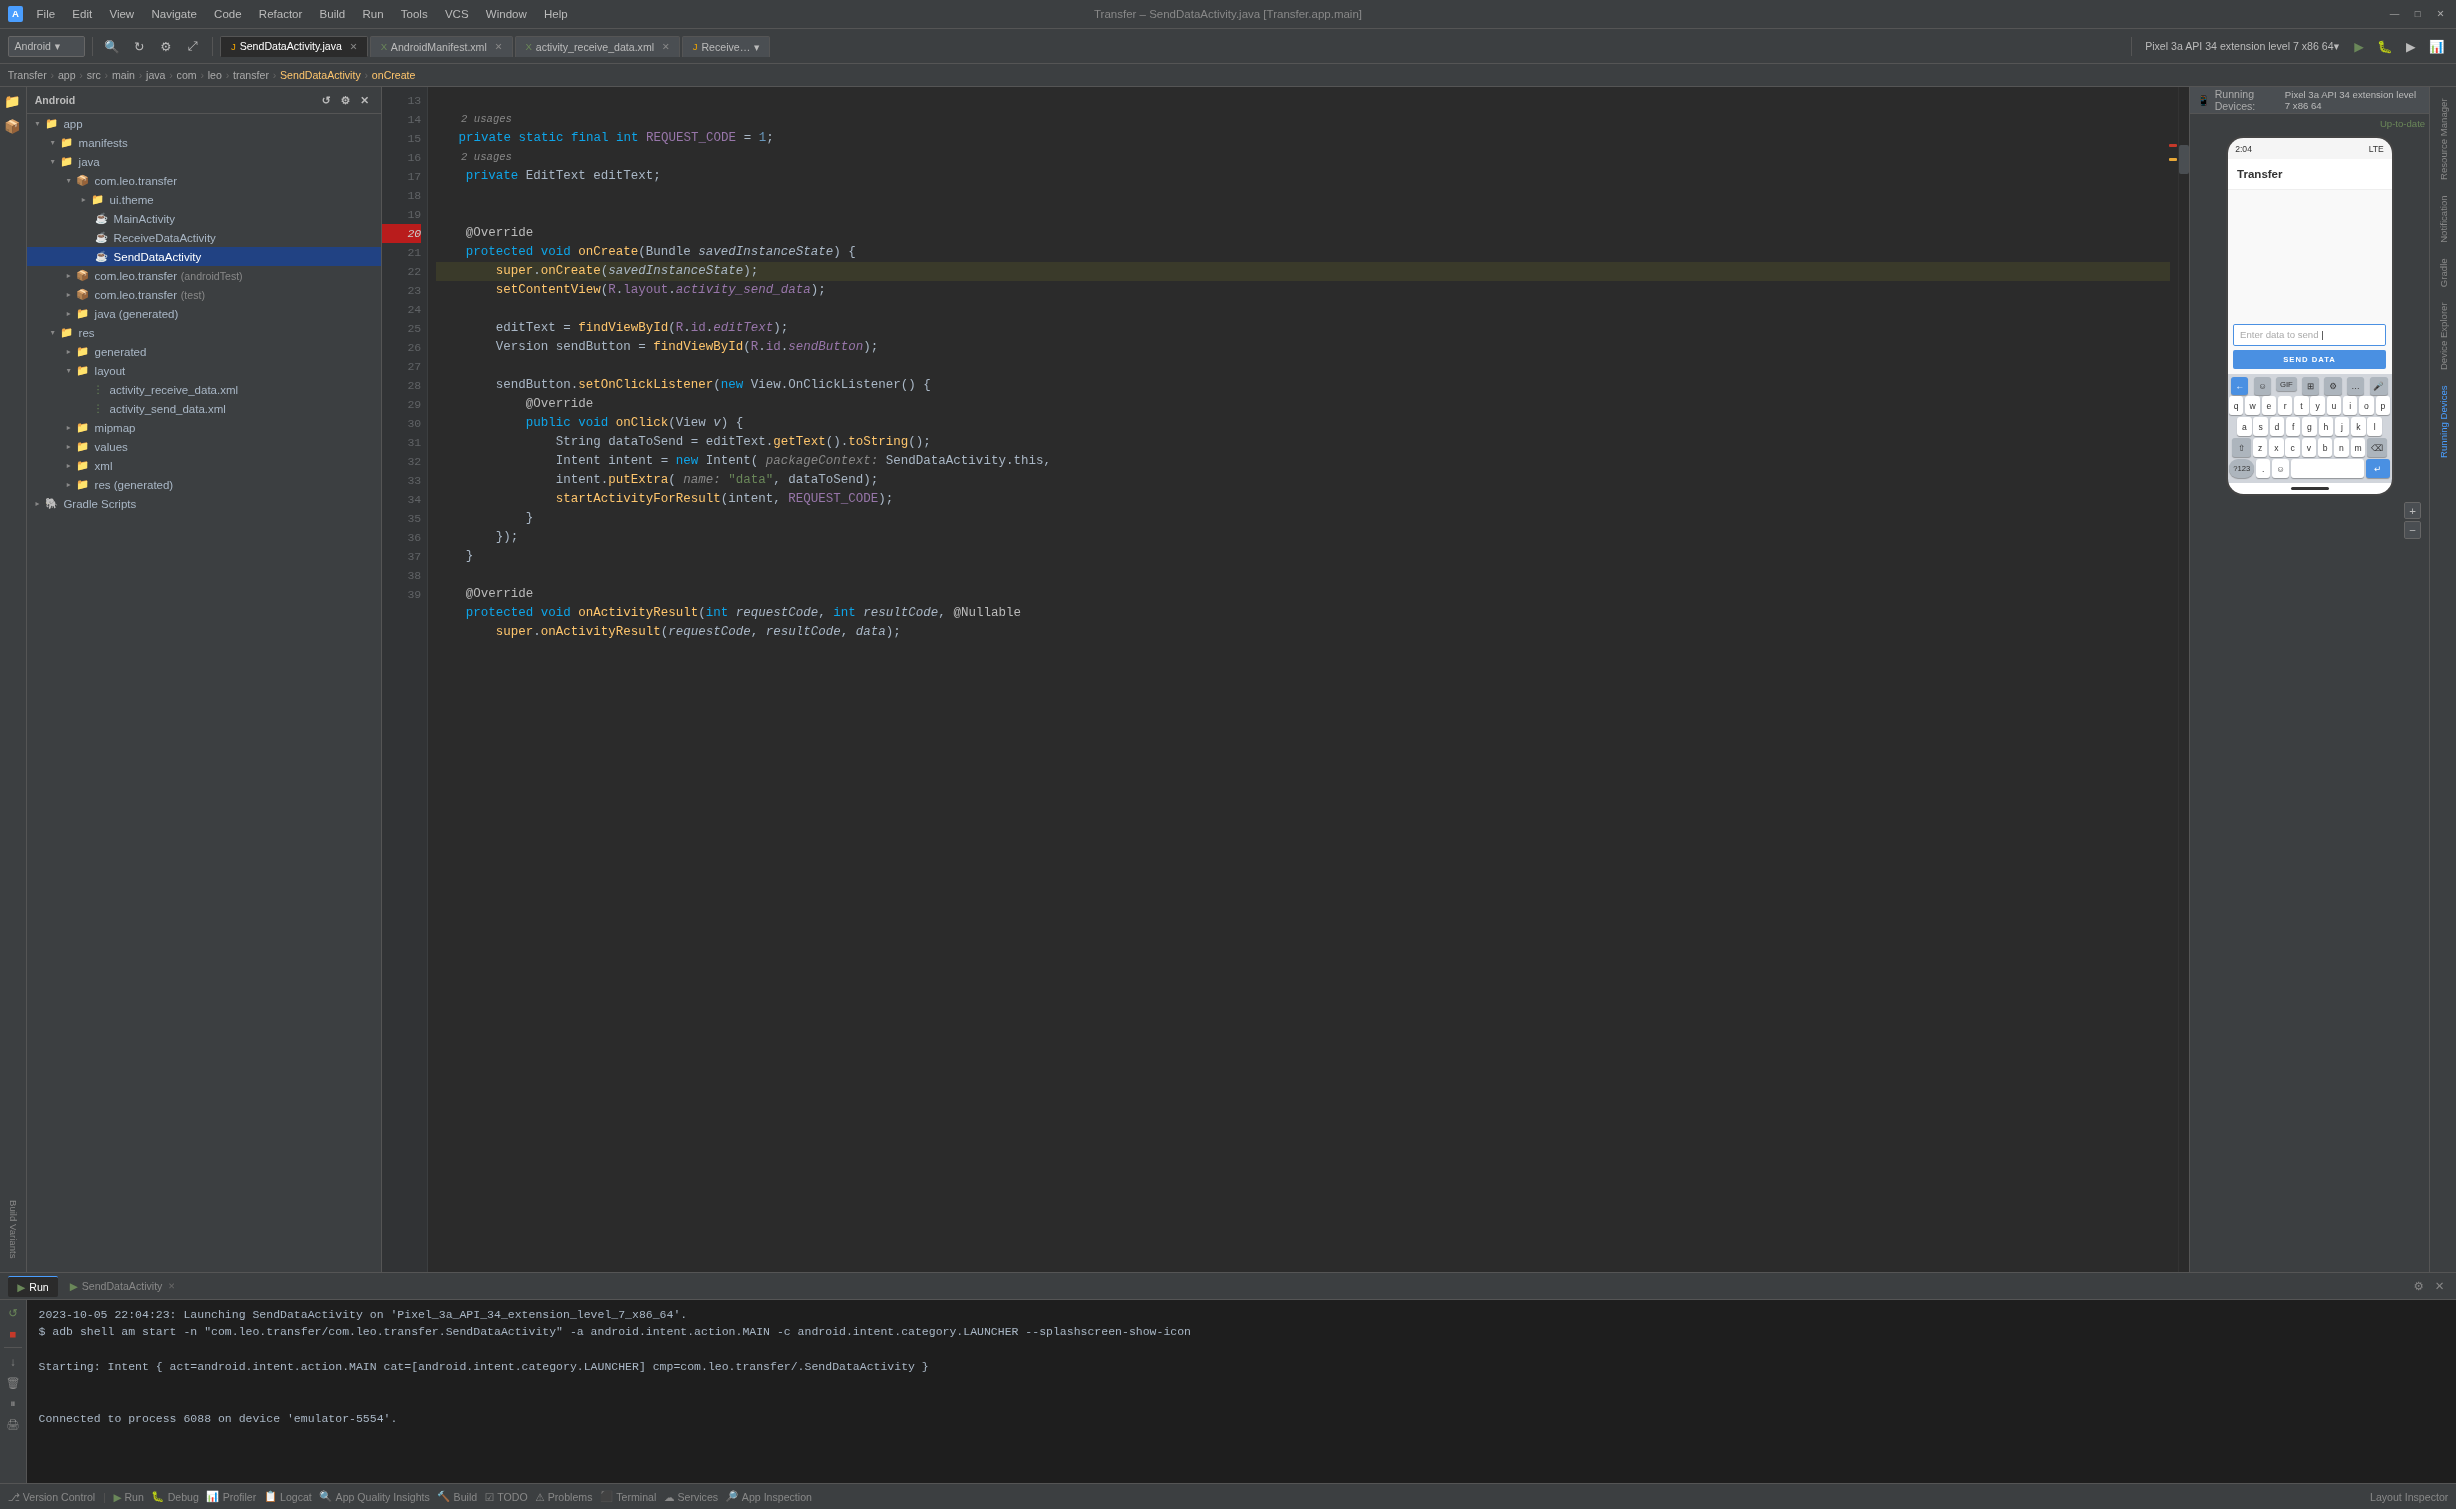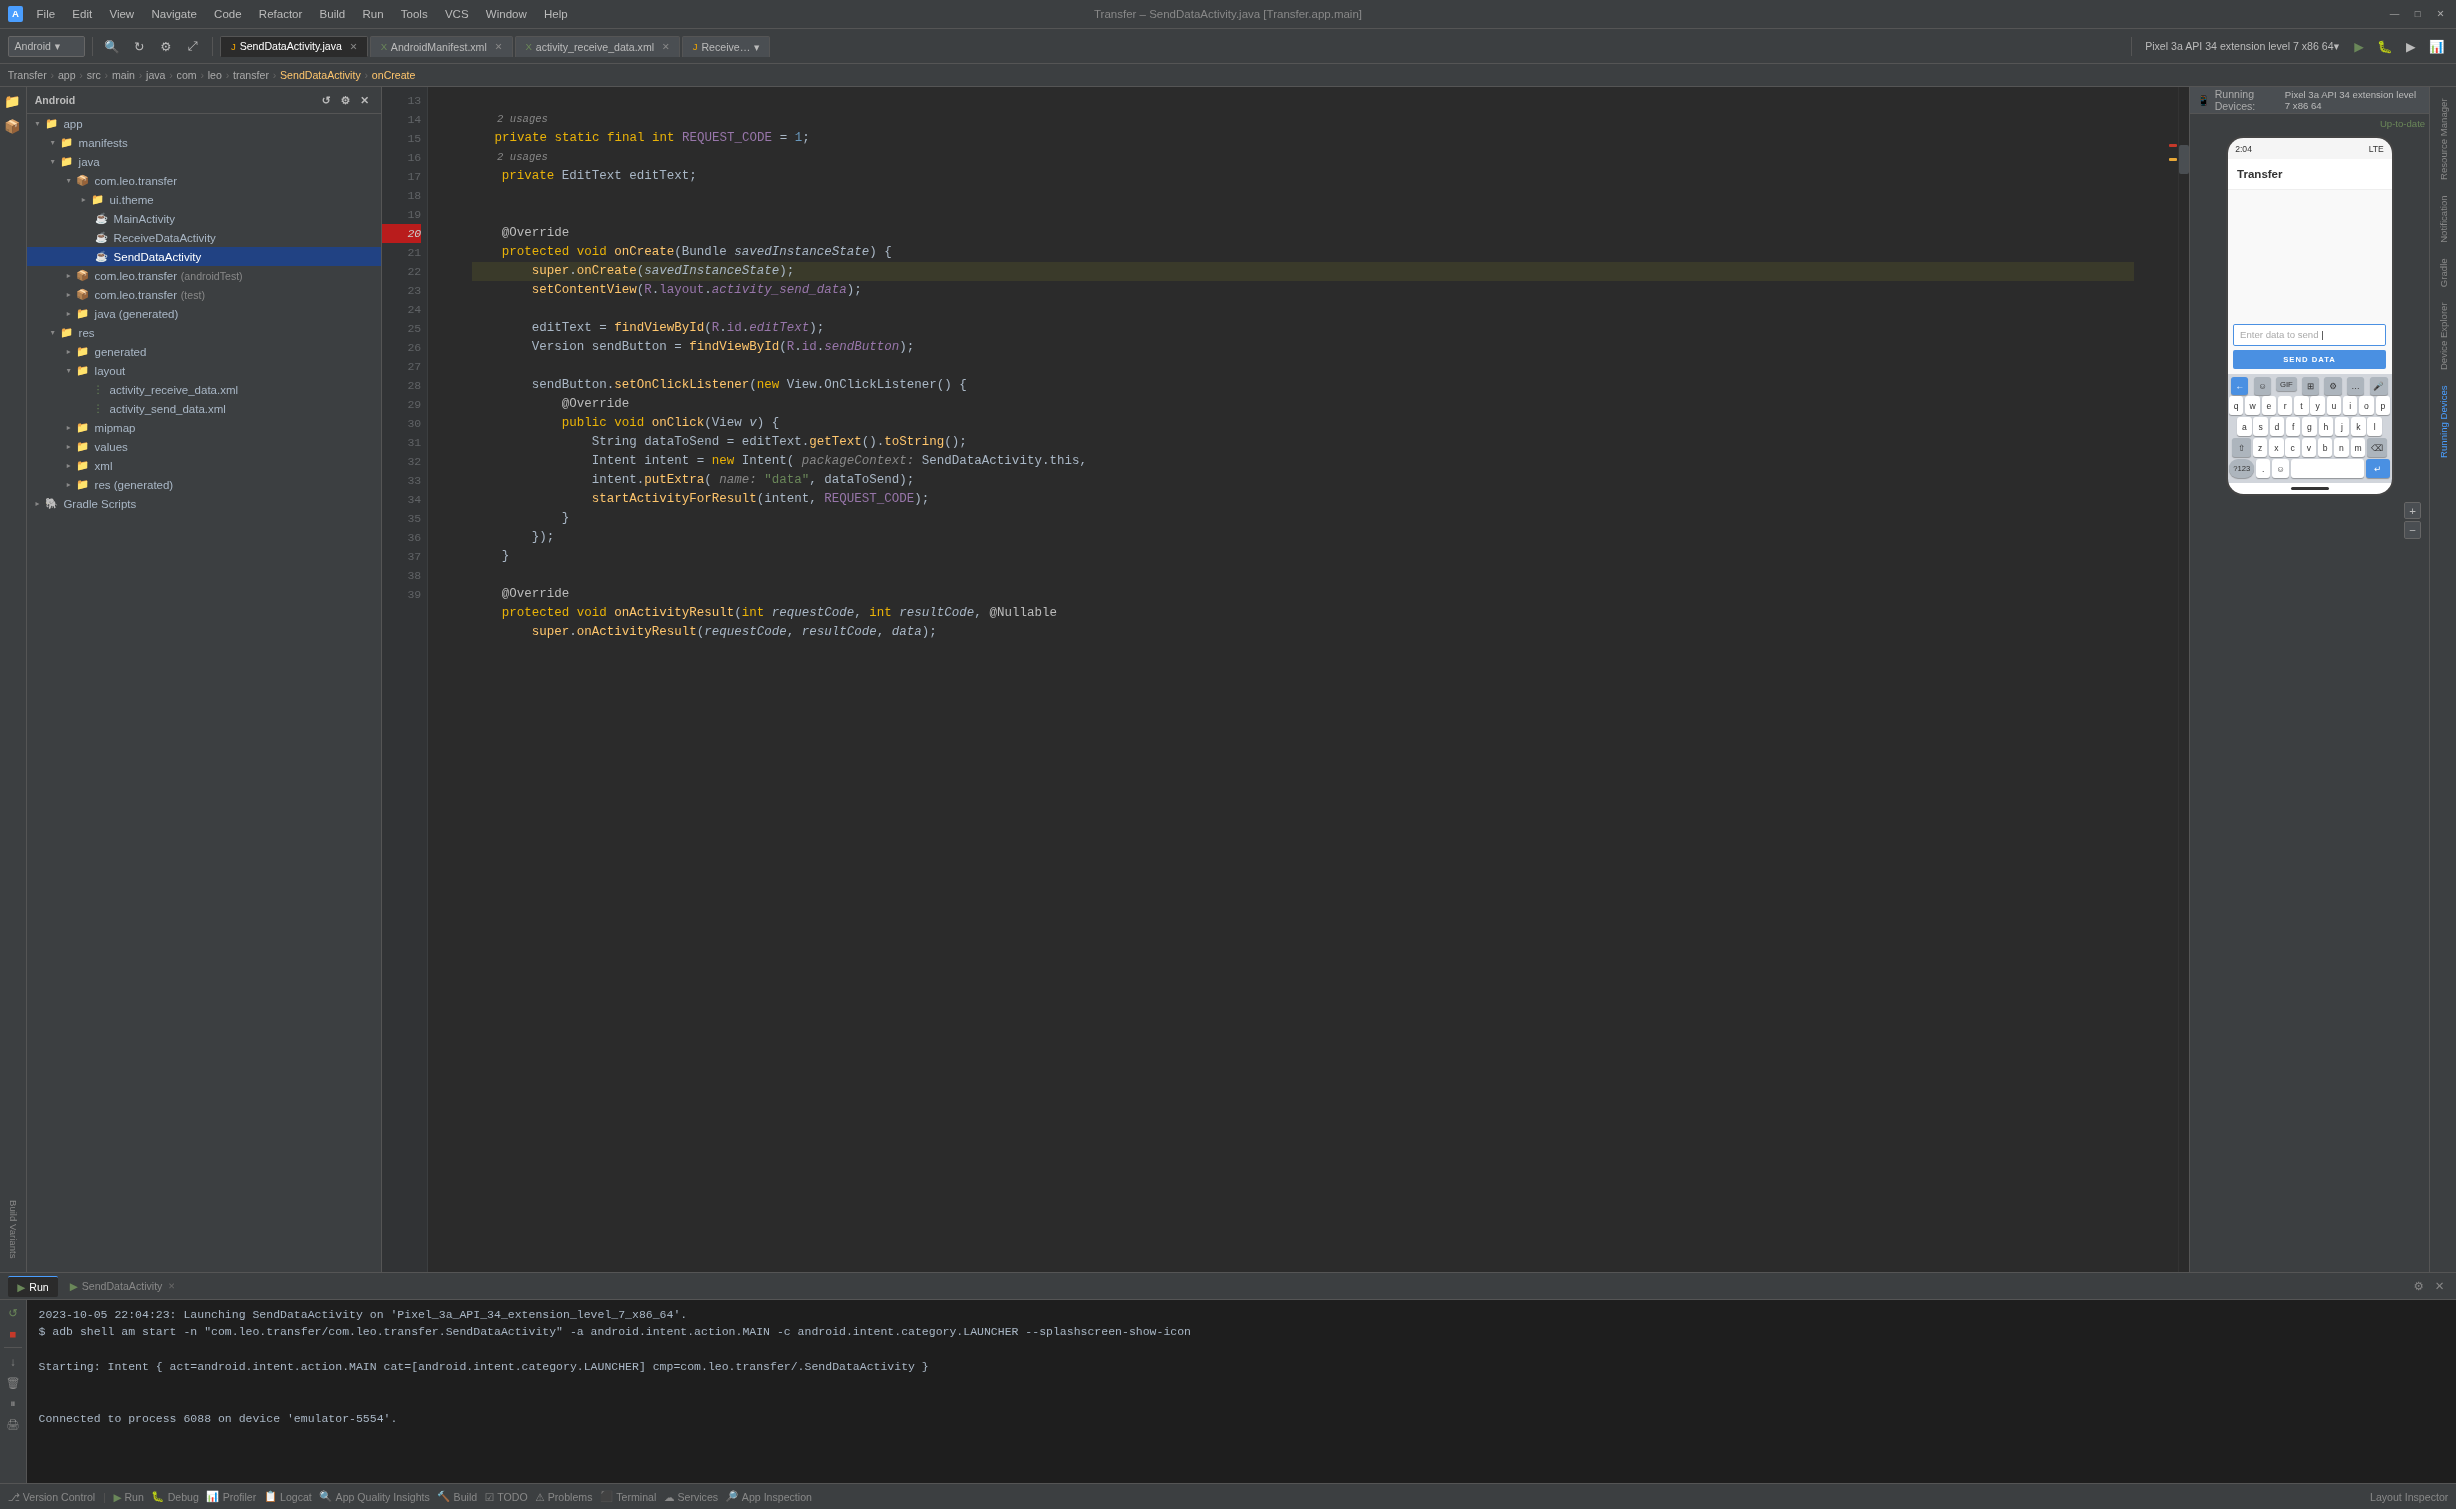--- a/index.html
+++ b/index.html
@@ -196,21 +196,21 @@
     #code-area {
       flex: 1;
       padding: 3.8px 7.7px;
       font-family: 'Consolas', 'Courier New', monospace;
       font-size: 12.5px;
       line-height: 19px;
       overflow: auto;
       color: #a9b7c6;
     }
     .code-line { display: flex; align-items: center; min-height: 19px; white-space: pre; }
-    .kw { color: #eab308; }
+    .kw { color: #0ea5e9; }
     .fn { color: #ffc66d; }
     .str { color: #6a8759; }
     .num { color: #6897bb; }
     .annotation { color: #bbb; }
     #phone-frame {
       width: 183px;
       height: 365px;
       background: #1a1a1a;
       border-radius: 19px;
       border: 2.9px solid #444;
@@ -650,21 +650,21 @@
 
         <div class="tree-item" style="padding-left:3.8px;">
           <span class="arrow">▸</span>
           <span class="icon" style="color:#6a8759;">🐘</span>
           <span class="label">Gradle Scripts</span>
         </div>
       </div>
     </div>
 
     <div id="editor" style="flex:1; display:flex; flex-direction:column; background:#2b2b2b; overflow:hidden; position:relative;">
-      <div id="editor-content" style="display:flex; flex:1; overflow:hidden;gap:36px;">
+      <div id="editor-content" style="display:flex; flex:1; overflow:hidden;">
 
         <div id="line-numbers" style="width:46px; background:#313335; color:#606366; font-size:11.5px; font-family:'Consolas','Courier New',monospace; text-align:right; padding:3.8px 5.8px 0 0; overflow:hidden; line-height:19px; border-right:1px solid #3c3f41; user-select:none; min-width:46px;">
           <div>13</div>
           <div style="color:#4a4e52; font-size:10.6px;"> </div>
           <div>14</div>
           <div style="color:#4a4e52; font-size:10.6px;"> </div>
           <div>15</div>
           <div>16</div>
           <div>17</div>
           <div>18</div>

